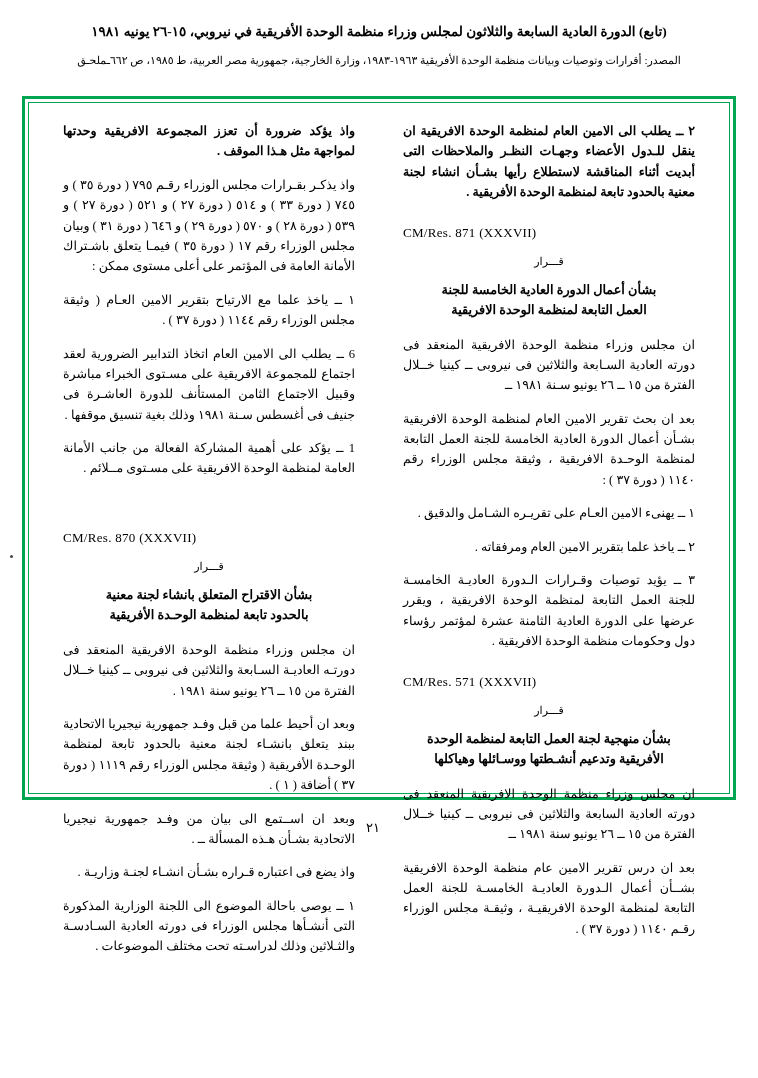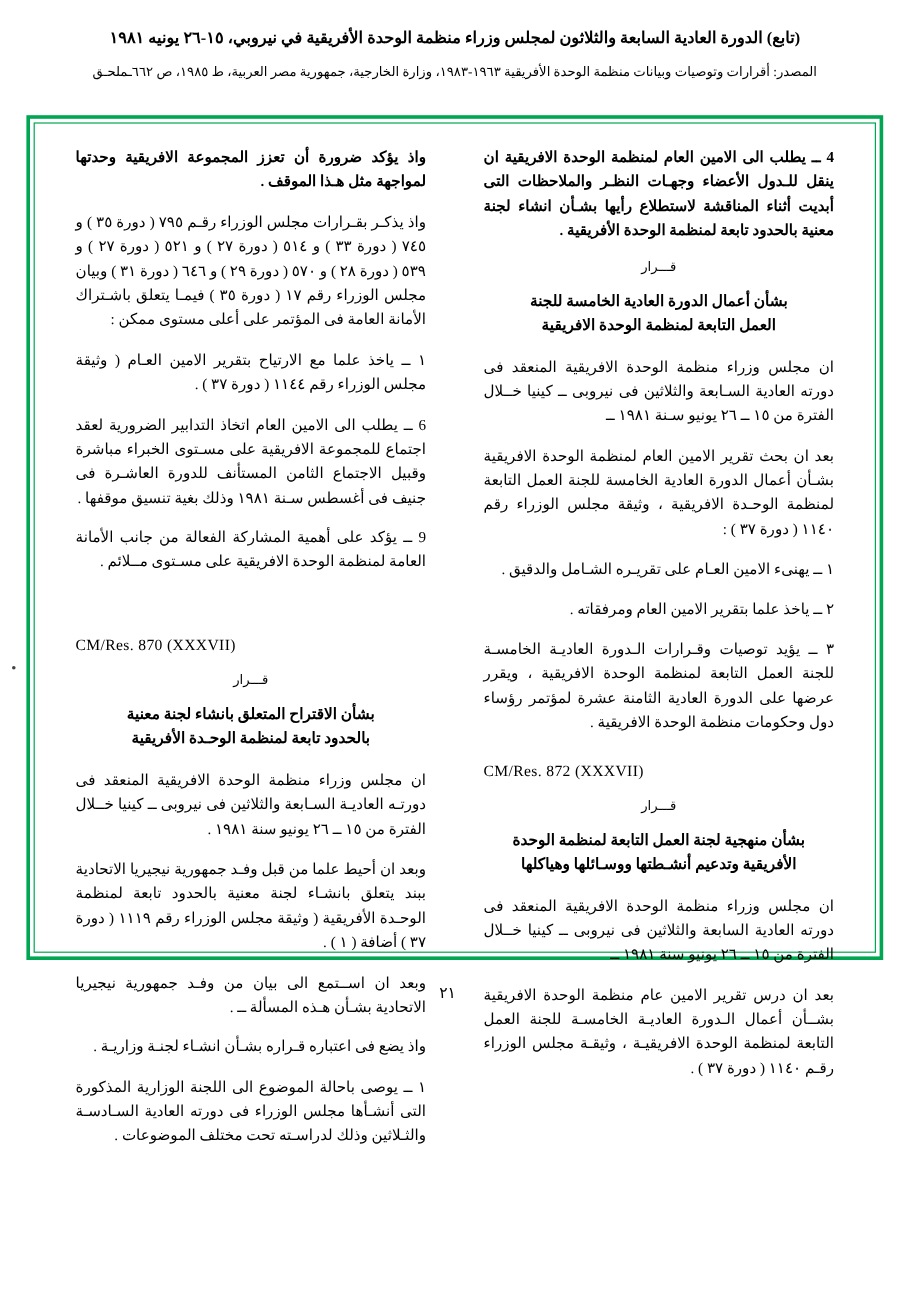--- a/index.html
+++ b/index.html
@@ -133,43 +133,44 @@
     <div class="header-source">المصدر: أقرارات وتوصيات وبيانات منظمة الوحدة الأفريقية ١٩٦٣-١٩٨٣، وزارة الخارجية، جمهورية مصر العربية، ط ١٩٨٥، ص ٦٦٢ـملحـق</div>
   </div>
 
   <div class="dotmark"></div>
 
   <div class="frame">
     <div class="frame-inner">
       <div class="columns">
 
         <div class="col col-right">
-          <p class="para first">4 ــ يطلب الى الامين العام لمنظمة الوحدة الافريقية ان ينقل للـدول الأعضاء وجهـات النظـر والملاحظات التى أبديت أثناء المناقشة لاستطلاع رأيها بشـأن انشاء لجنة معنية بالحدود تابعة لمنظمة الوحدة الأفريقية .</p>
+          <p class="para first">٢ ــ يطلب الى الامين العام لمنظمة الوحدة الافريقية ان ينقل للـدول الأعضاء وجهـات النظـر والملاحظات التى أبديت أثناء المناقشة لاستطلاع رأيها بشـأن انشاء لجنة معنية بالحدود تابعة لمنظمة الوحدة الأفريقية .</p>
+          <div class="res-id">CM/Res. 871 (XXXVII)</div>
           <div class="qarar">قـــرار</div>
           <div class="res-title" style="white-space: pre-line;">بشأن أعمال الدورة العادية الخامسة للجنة
 العمل التابعة لمنظمة الوحدة الافريقية</div>
           <p class="para">ان مجلس وزراء منظمة الوحدة الافريقية المنعقد فى دورته العادية السـابعة والثلاثين فى نيروبى ــ كينيا خــلال الفترة من ١٥ ــ ٢٦ يونيو سـنة ١٩٨١ ــ</p>
           <p class="para">بعد ان بحث تقرير الامين العام لمنظمة الوحدة الافريقية بشـأن أعمال الدورة العادية الخامسة للجنة العمل التابعة لمنظمة الوحـدة الافريقية ، وثيقة مجلس الوزراء رقم ١١٤٠ ( دورة ٣٧ ) :</p>
           <p class="para">١ ــ يهنىء الامين العـام على تقريـره الشـامل والدقيق .</p>
           <p class="para">٢ ــ ياخذ علما بتقرير الامين العام ومرفقاته .</p>
           <p class="para">٣ ــ يؤيد توصيات وقـرارات الـدورة العاديـة الخامسـة للجنة العمل التابعة لمنظمة الوحدة الافريقية ، ويقرر عرضها على الدورة العادية الثامنة عشرة لمؤتمر رؤساء دول وحكومات منظمة الوحدة الافريقية .</p>
-          <div class="res-id">CM/Res. 872 (XXXVII)</div>
+          <div class="res-id">CM/Res. 571 (XXXVII)</div>
           <div class="qarar">قـــرار</div>
           <div class="res-title" style="white-space: pre-line;">بشأن منهجية لجنة العمل التابعة لمنظمة الوحدة
 الأفريقية وتدعيم أنشـطتها ووسـائلها وهياكلها</div>
           <p class="para">ان مجلس وزراء منظمة الوحدة الافريقية المنعقد فى دورته العادية السابعة والثلاثين فى نيروبى ــ كينيا خــلال الفترة من ١٥ ــ ٢٦ يونيو سنة ١٩٨١ ــ</p>
           <p class="para">بعد ان درس تقرير الامين عام منظمة الوحدة الافريقية بشــأن أعمال الـدورة العاديـة الخامسـة للجنة العمل التابعة لمنظمة الوحدة الافريقيـة ، وثيقـة مجلس الوزراء رقـم ١١٤٠ ( دورة ٣٧ ) .</p>
         </div>
 
         <div class="col col-left">
           <p class="para first">واذ يؤكد ضرورة أن تعزز المجموعة الافريقية وحدتها لمواجهة مثل هـذا الموقف .</p>
           <p class="para">واذ يذكـر بقـرارات مجلس الوزراء رقـم ٧٩٥ ( دورة ٣٥ ) و ٧٤٥ ( دورة ٣٣ ) و ٥١٤ ( دورة ٢٧ ) و ٥٢١ ( دورة ٢٧ ) و ٥٣٩ ( دورة ٢٨ ) و ٥٧٠ ( دورة ٢٩ ) و ٦٤٦ ( دورة ٣١ ) وبيان مجلس الوزراء رقم ١٧ ( دورة ٣٥ ) فيمـا يتعلق باشـتراك الأمانة العامة فى المؤتمر على أعلى مستوى ممكن :</p>
           <p class="para">١ ــ ياخذ علما مع الارتياح بتقرير الامين العـام ( وثيقة مجلس الوزراء رقم ١١٤٤ ( دورة ٣٧ ) .</p>
           <p class="para">6 ــ يطلب الى الامين العام اتخاذ التدابير الضرورية لعقد اجتماع للمجموعة الافريقية على مسـتوى الخبراء مباشرة وقبيل الاجتماع الثامن المستأنف للدورة العاشـرة فى جنيف فى أغسطس سـنة ١٩٨١ وذلك بغية تنسيق موقفها .</p>
-          <p class="para">9 ــ يؤكد على أهمية المشاركة الفعالة من جانب الأمانة العامة لمنظمة الوحدة الافريقية على مسـتوى مــلائم .</p>
+          <p class="para">1 ــ يؤكد على أهمية المشاركة الفعالة من جانب الأمانة العامة لمنظمة الوحدة الافريقية على مسـتوى مــلائم .</p>
           <div class="spacer-md"></div>
           <div class="res-id">CM/Res. 870 (XXXVII)</div>
           <div class="qarar">قـــرار</div>
           <div class="res-title" style="white-space: pre-line;">بشأن الاقتراح المتعلق بانشاء لجنة معنية
 بالحدود تابعة لمنظمة الوحـدة الأفريقية</div>
           <p class="para">ان مجلس وزراء منظمة الوحدة الافريقية المنعقد فى دورتـه العاديـة السـابعة والثلاثين فى نيروبى ــ كينيا خــلال الفترة من ١٥ ــ ٢٦ يونيو سنة ١٩٨١ .</p>
           <p class="para">وبعد ان أحيط علما من قبل وفـد جمهورية نيجيريا الاتحادية ببند يتعلق بانشـاء لجنة معنية بالحدود تابعة لمنظمة الوحـدة الأفريقية ( وثيقة مجلس الوزراء رقم ١١١٩ ( دورة ٣٧ ) أضافة ( ١ ) .</p>
           <p class="para">وبعد ان اســتمع الى بيان من وفـد جمهورية نيجيريا الاتحادية بشـأن هـذه المسألة ــ .</p>
           <p class="para">واذ يضع فى اعتباره قـراره بشـأن انشـاء لجنـة وزاريـة .</p>
           <p class="para">١ ــ يوصى باحالة الموضوع الى اللجنة الوزارية المذكورة التى أنشـأها مجلس الوزراء فى دورته العادية السـادسـة والثـلاثين وذلك لدراسـته تحت مختلف الموضوعات .</p>

